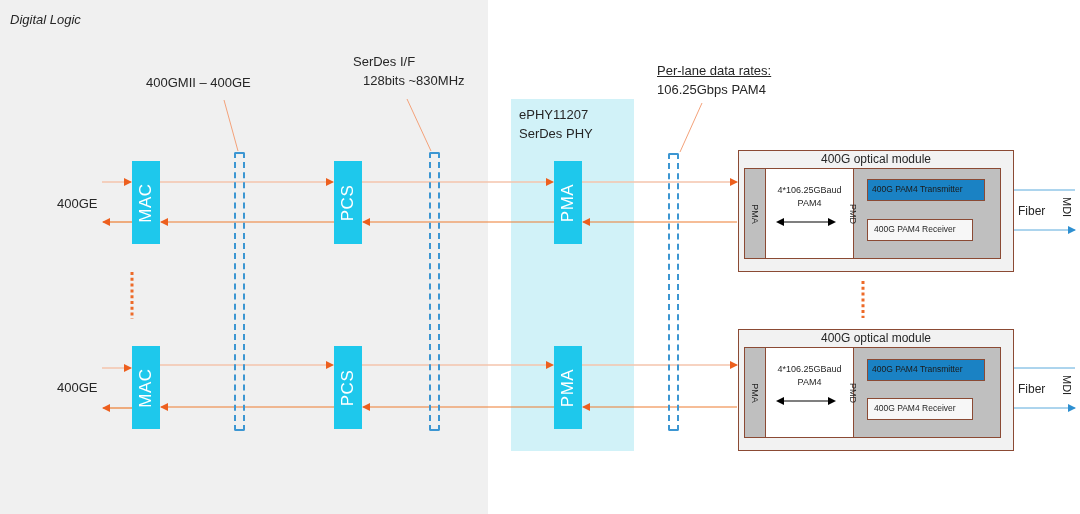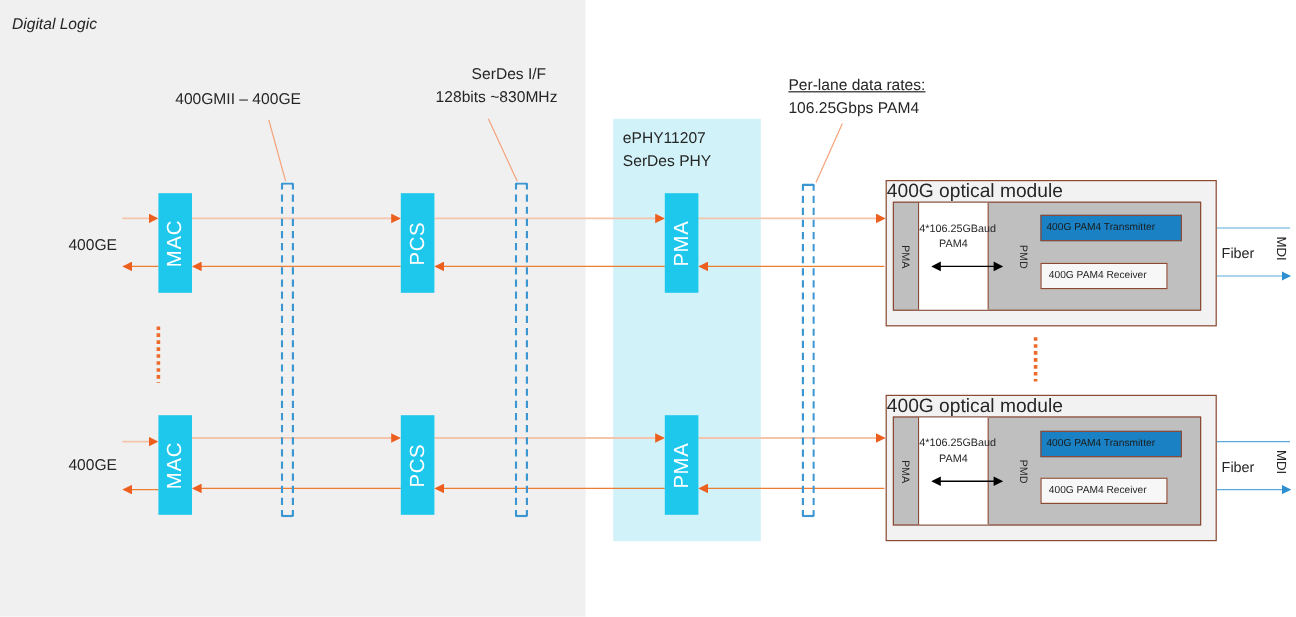--- a/index.html
+++ b/index.html
@@ -22,29 +22,29 @@
     letter-spacing: 0.5px;
   }
   .dashed {
     position: absolute; width: 11px; border: 2px dashed #3c96d2; border-radius: 2px;
     box-sizing: border-box;
   }
   svg.overlay { position: absolute; left: 0; top: 0; }
   
   .module { position: absolute; left: 738px; width: 276px; height: 122px;
     background: #f2f2f2; border: 1.5px solid #8b4a34; box-sizing: border-box; }
-  .module-title { position: absolute; left: 0; right: 0; top: 1px; text-align: left;
-    font-size: 16px; line-height: 15px; color: #262626; }
+  .module-title { position: absolute; left: 0; right: 0; top: 1px; text-align: center;
+    font-size: 12px; line-height: 15px; color: #262626; }
   .module-inner { position: absolute; left: 5px; top: 17px; width: 257px; height: 91px;
     background: #bfbfbf; border: 1.5px solid #8b4a34; box-sizing: border-box; }
   .m-pma { position: absolute; left: 0; top: 0; width: 21px; height: 100%;
     border-right: 1.5px solid #8b4a34; box-sizing: border-box;
     display: flex; align-items: center; justify-content: center; }
   .m-pma span, .m-pmd span { transform: rotate(90deg); font-size: 9px; color: #262626; }
-  .m-link { position: absolute; left: 21px; top: 0; width: 58px; height: 100%;
+  .m-link { position: absolute; left: 21px; top: 0; width: 88px; height: 100%;
     background: #ffffff; border-right: 1.5px solid #8b4a34; box-sizing: border-box; }
   .m-link-text { position: absolute; left: 0; right: 0; top: 15px; text-align: center;
     font-size: 9px; line-height: 13px; color: #262626; }
   .m-pmd { position: absolute; left: 99px; top: 0; width: 18px; height: 100%;
     display: flex; align-items: center; justify-content: center; }
   .tx { position: absolute; left: 122px; top: 10px; width: 118px; height: 22px;
     background: #1a82c4; border: 1.5px solid #8b4a34; box-sizing: border-box;
     font-size: 8.5px; color: #1a1a1a; line-height: 19px; padding-left: 4px; }
   .rx { position: absolute; left: 122px; top: 50px; width: 106px; height: 22px;
     background: #f7f7f7; border: 1.5px solid #8b4a34; box-sizing: border-box;
@@ -52,21 +52,21 @@
   .vtext { position: absolute; transform: rotate(90deg); transform-origin: left top;
     font-size: 11px; white-space: nowrap; color: #262626; }
 </style>
 </head>
 <body>
 
 <div class="abs digital-bg"></div>
 <div class="txt" style="left:10px;top:10px;font-style:italic;">Digital Logic</div>
 
 <div class="txt" style="left:146px;top:73px;">400GMII – 400GE</div>
-<div class="txt" style="left:353px;top:52px;margin-left:40px;">SerDes I/F</div>
+<div class="txt" style="left:353px;top:52px;">SerDes I/F</div>
 <div class="txt" style="left:363px;top:71px;">128bits ~830MHz</div>
 <div class="txt" style="left:657px;top:61px;text-decoration:underline;">Per-lane data rates:</div>
 <div class="txt" style="left:657px;top:80px;">106.25Gbps PAM4</div>
 
 <div class="abs phy-panel"></div>
 <div class="txt" style="left:519px;top:105px;">ePHY11207</div>
 <div class="txt" style="left:519px;top:124px;">SerDes PHY</div>
 
 <svg class="overlay" width="1080" height="514">
   <defs>

